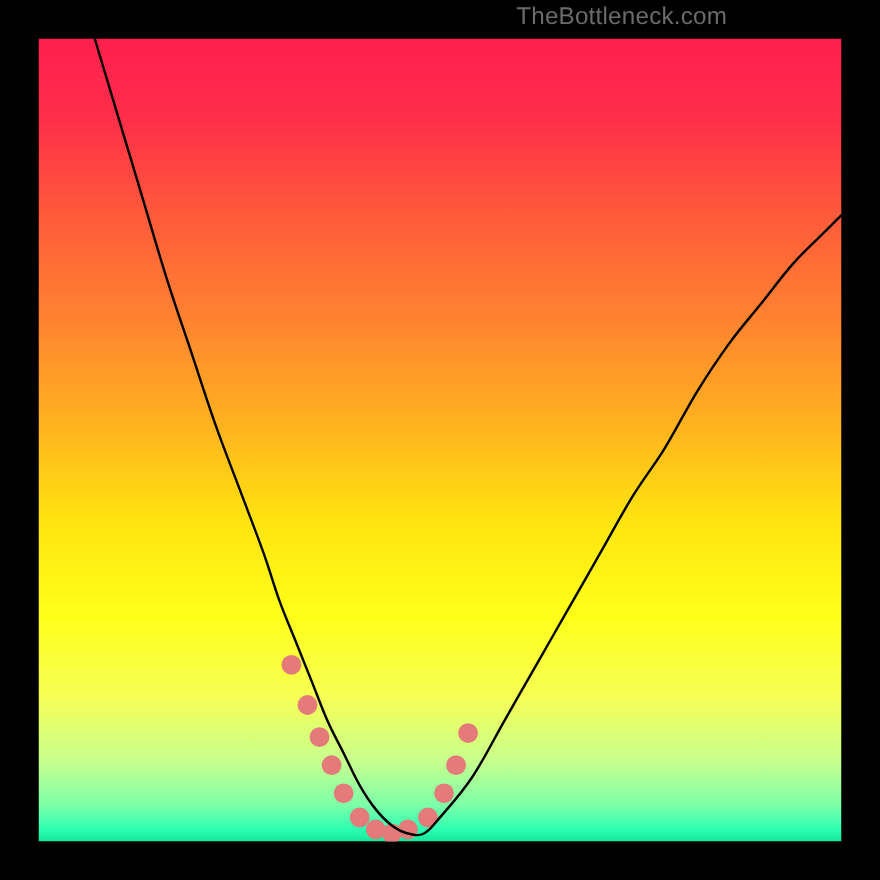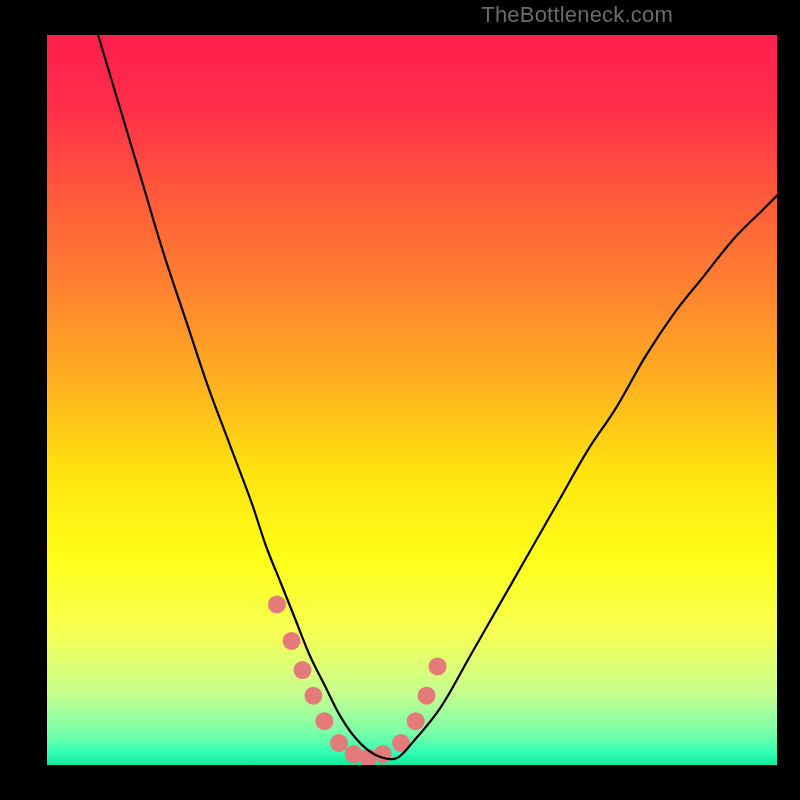--- a/index.html
+++ b/index.html
@@ -6,21 +6,21 @@
     margin: 0;
     padding: 0;
     width: 800px;
     height: 800px;
     background: #000;
     font-family: Arial, Helvetica, sans-serif;
     overflow: hidden;
   }
   .frame {
     position: absolute;
-    left: 12px; top: 0;
+    left: 0; top: 0;
     width: 671px; height: 800px;
     background: #000;
   }
   .watermark {
     position: absolute;
     top: 2px;
     right: 10px;
     color: #6b6b6b;
     font-size: 22px;
     font-weight: 400;

